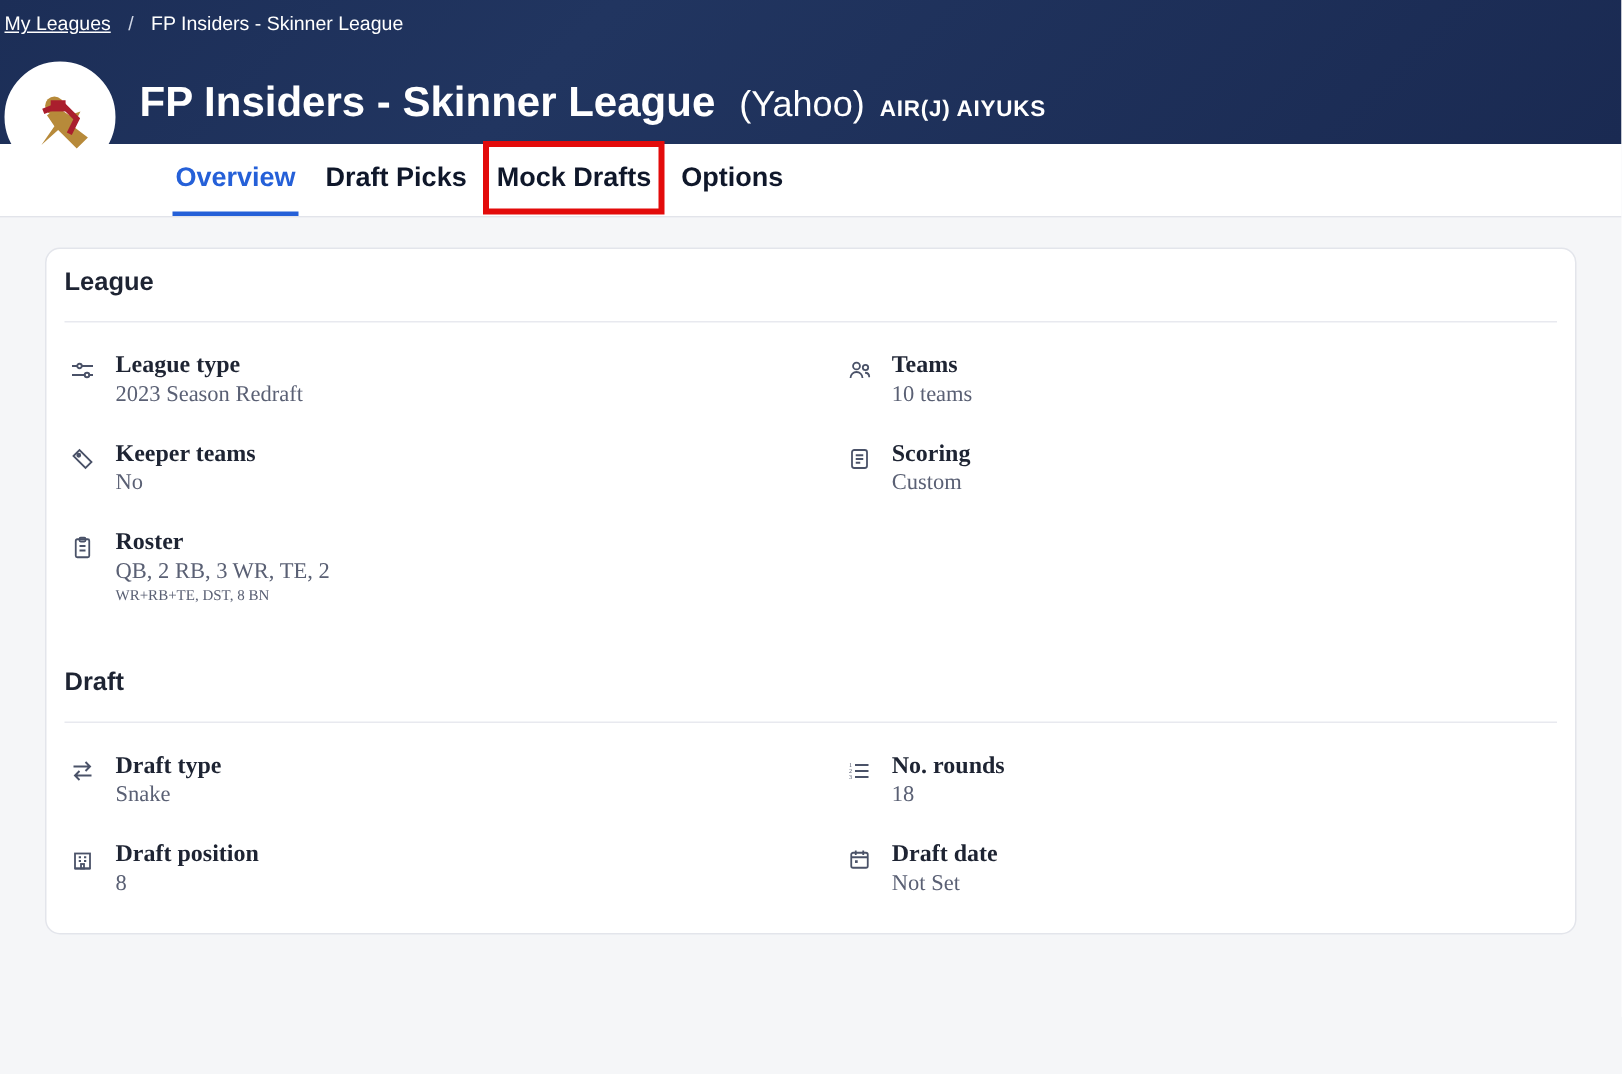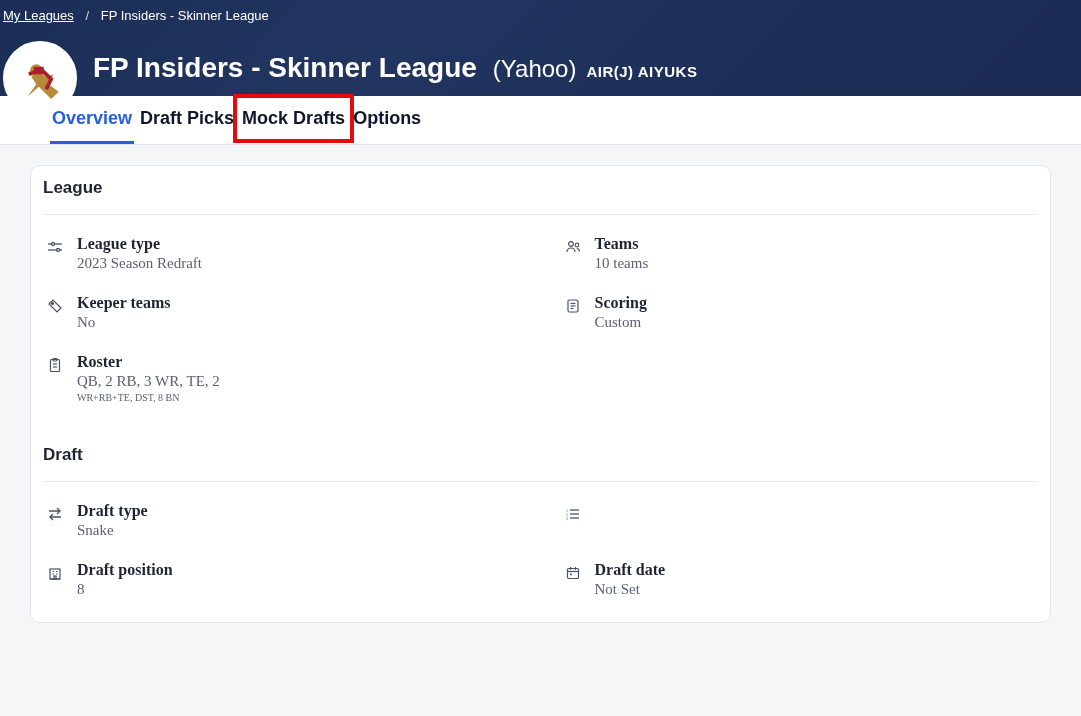--- a/index.html
+++ b/index.html
@@ -40,23 +40,23 @@
 .title-block {
   display: flex; align-items: baseline; gap: 16px;
   flex-wrap: wrap;
 }
 .title-main { font-size: 28px; font-weight: 700; }
 .title-prov { font-size: 24px; font-weight: 500; }
 .title-team { font-size: 15px; font-weight: 700; letter-spacing: 0.5px; margin-left: -6px;}
 .tab-bar {
   background: #fff;
   border-bottom: 1px solid #e2e4ea;
-  padding-left: 50px;
+  padding-left: 115px;
   display: flex;
-  gap: 4px;
+  gap: 16px;
 }
 .tab {
   padding: 12px 2px;
   font-size: 18px;
   font-weight: 600;
   color: #0f172a;
   cursor: pointer;
   border-bottom: 3px solid transparent;
 }
 .tab.active { color: #2560d8; border-bottom-color: #2560d8; }
@@ -258,20 +258,24 @@
         <span class="icon">
           <svg viewBox="0 0 16 16" width="16" height="16" fill="none" stroke="currentColor" stroke-width="1.3">
               <line x1="5" y1="4" x2="14" y2="4"></line>
               <line x1="5" y1="8" x2="14" y2="8"></line>
               <line x1="5" y1="12" x2="14" y2="12"></line>
               <text x="1" y="5.5" font-size="4" fill="currentColor" stroke="none">1</text>
               <text x="1" y="9.5" font-size="4" fill="currentColor" stroke="none">2</text>
               <text x="1" y="13.5" font-size="4" fill="currentColor" stroke="none">3</text>
             </svg>
         </span>
+        <div class="body">
+          <div class="label">No. rounds</div>
+          <div class="value">18</div>
+        </div>
       </div>
 
       <div class="field">
         <span class="icon">
           <svg viewBox="0 0 16 16" width="16" height="16" fill="none" stroke="currentColor" stroke-width="1.2">
               <rect x="3" y="4" width="10" height="10"></rect>
               <line x1="3" y1="14" x2="13" y2="14"></line>
               <line x1="5.5" y1="6.5" x2="7" y2="6.5"></line>
               <line x1="9" y1="6.5" x2="10.5" y2="6.5"></line>
               <line x1="5.5" y1="9" x2="7" y2="9"></line>

